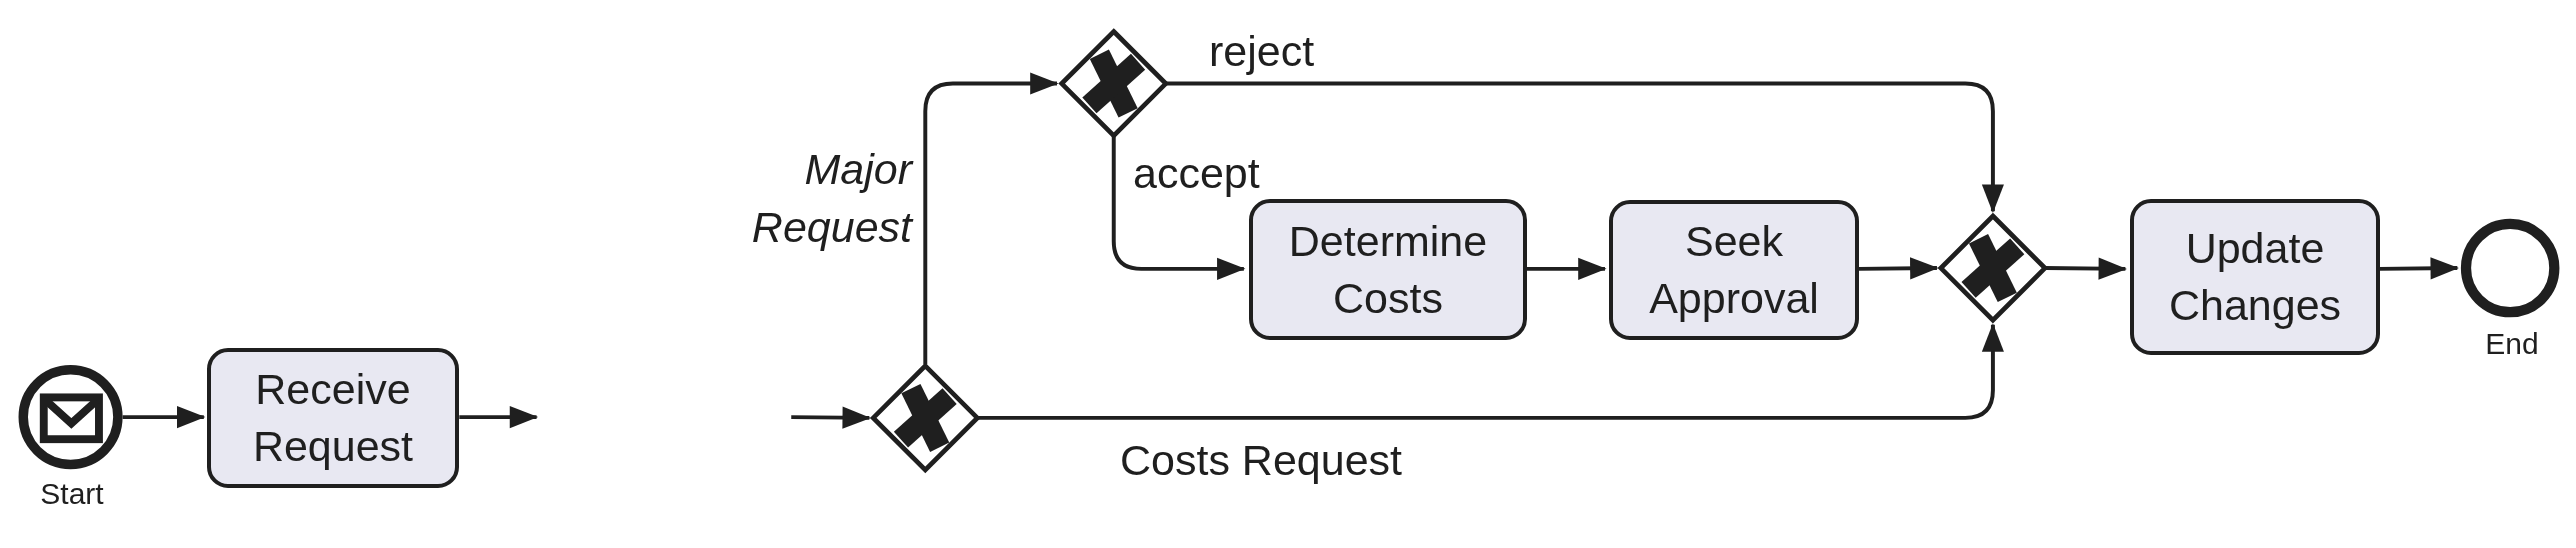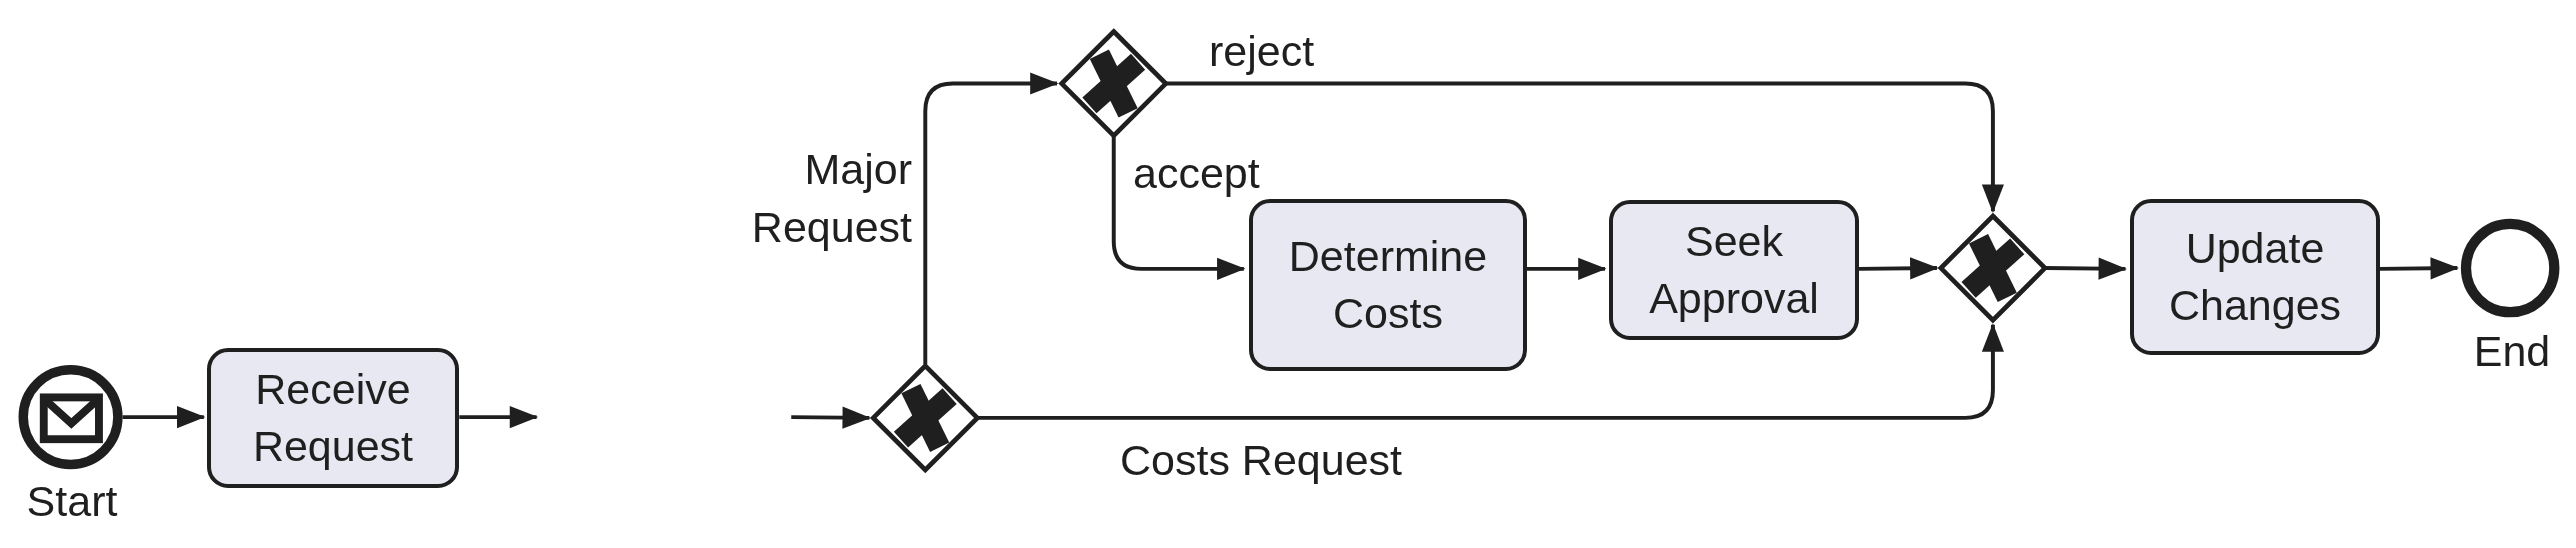--- a/index.html
+++ b/index.html
@@ -27,24 +27,24 @@
     text-align:center;
     font-size:43px;line-height:1.32;
     color:var(--ink);
   }
   .edge-label{
     position:absolute;
     font-size:43px;line-height:1.35;
     color:var(--ink);
     white-space:nowrap;
   }
-  .edge-label.wrap{white-space:normal;}
+  .edge-label.wrap{white-space:normal;font-style:italic;}
   .event-label{
     position:absolute;
-    font-size:43px;
+    font-size:30px;
     color:var(--ink);
     transform:translateX(-50%);
     white-space:nowrap;
   }
 </style>
 </head>
 <body>
 
 <div id="canvas">
 
@@ -104,21 +104,21 @@
     <g>
       <circle cx="3183" cy="340" r="56" fill="#ffffff" stroke="var(--ink)" stroke-width="13"></circle>
     </g>
   </svg>
 
   <div class="task" style="left:207px;top:348px;width:252px;height:140px;">
     <span>Receive Request</span>
   </div>
 
 
-  <div class="task" style="left:1249px;top:199px;width:278px;height:172px;">
+  <div class="task" style="left:1249px;top:199px;width:278px;height:141px;">
     <span>Determine Costs</span>
   </div>
 
   <div class="task" style="left:1609px;top:200px;width:250px;height:140px;">
     <span>Seek Approval</span>
   </div>
 
   <div class="task" style="left:2130px;top:199px;width:250px;height:156px;">
     <span>Update Changes</span>
   </div>

